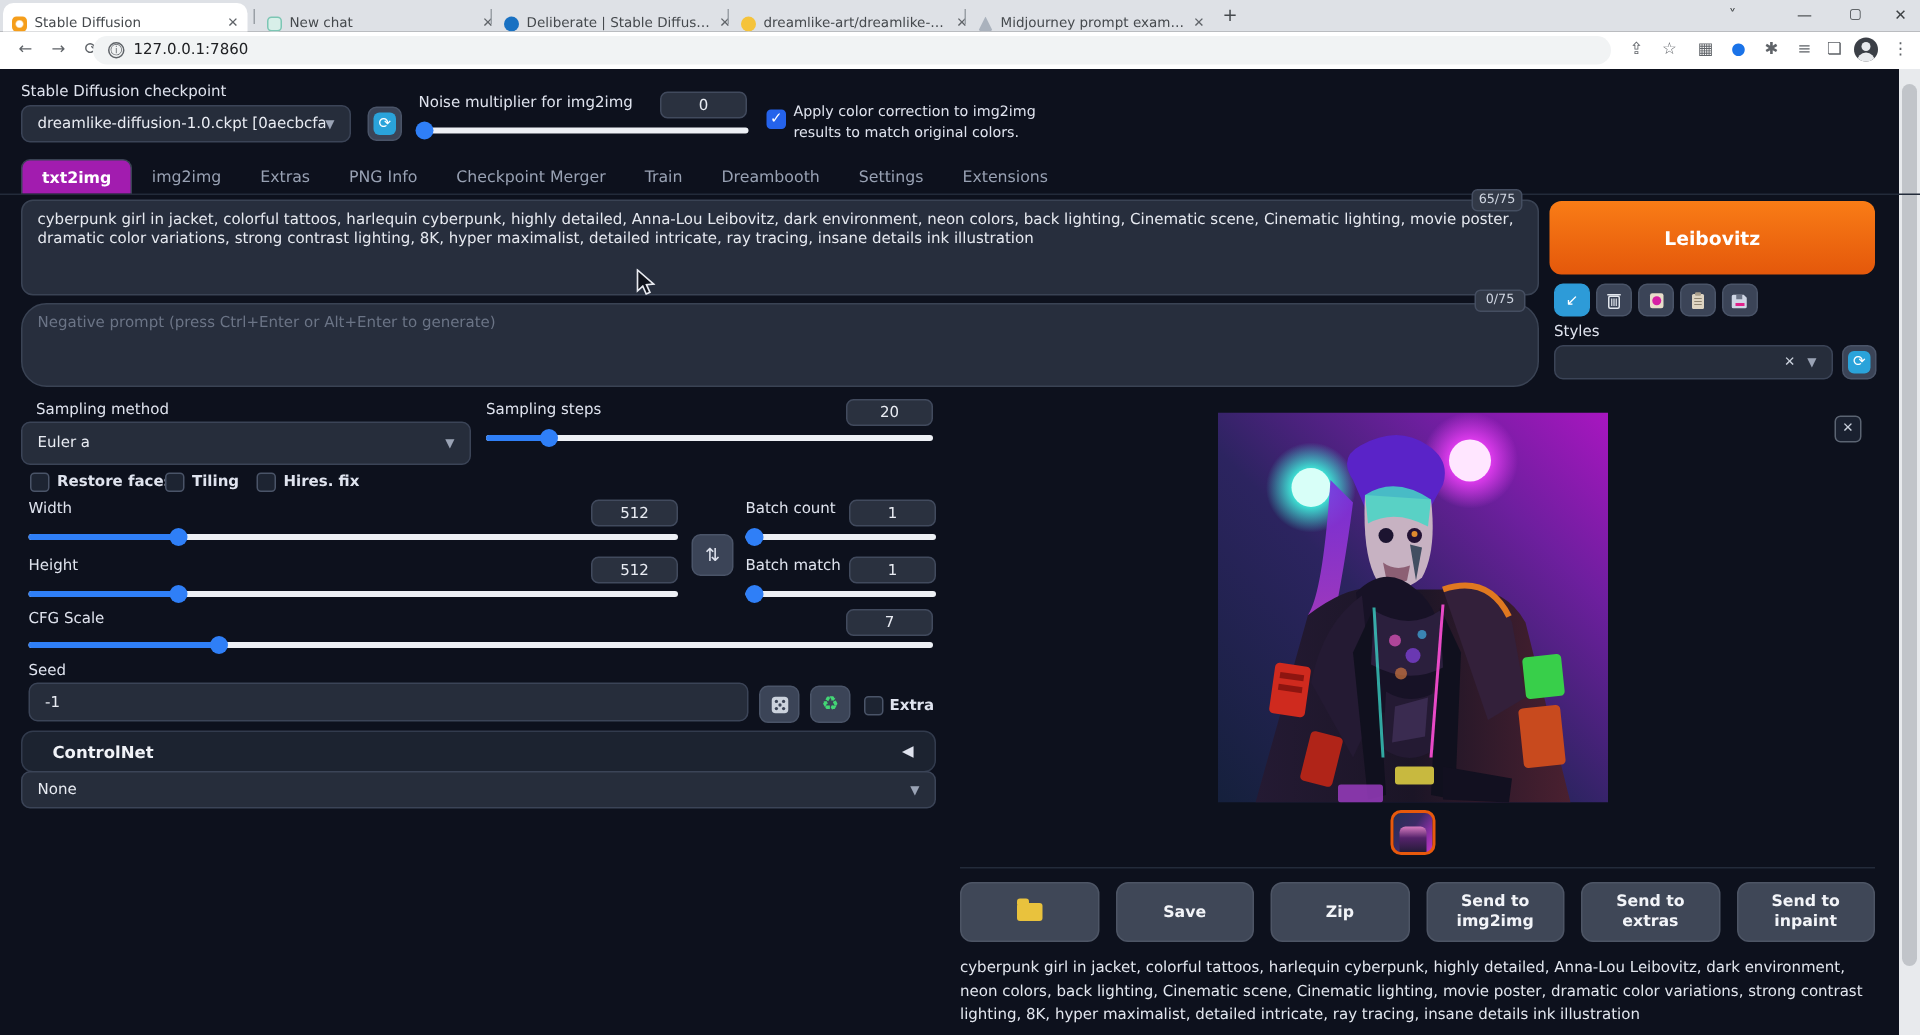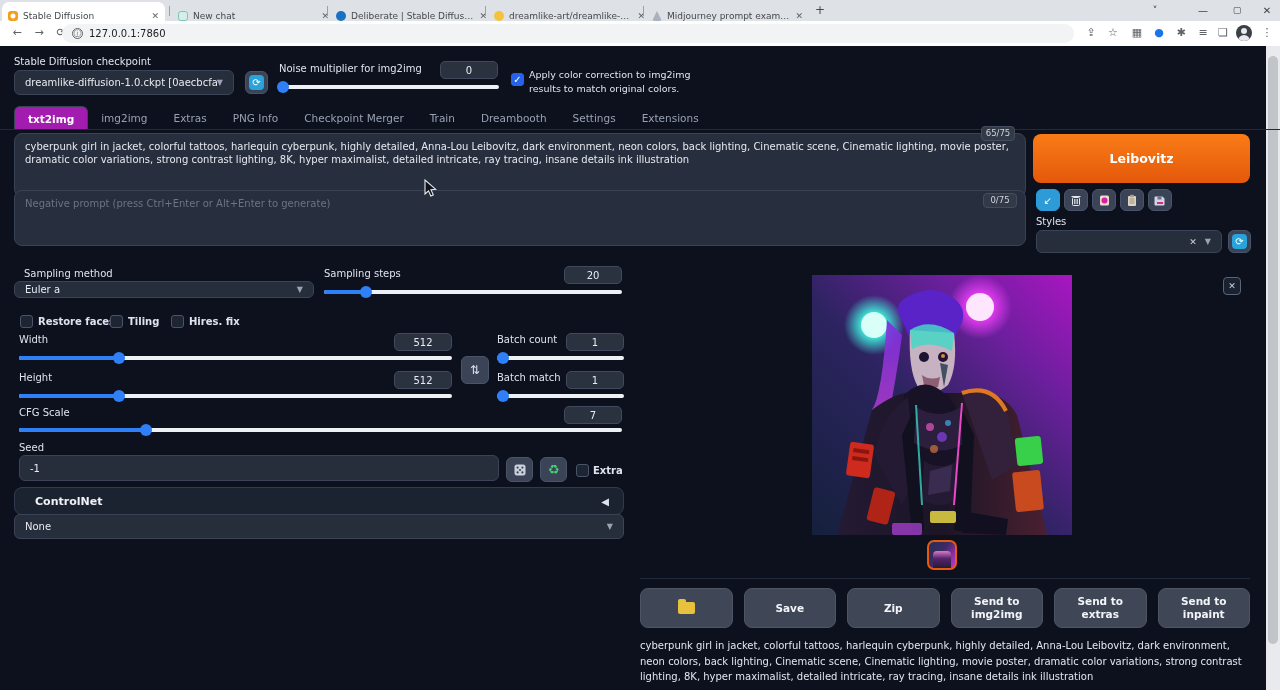--- a/index.html
+++ b/index.html
@@ -198,21 +198,21 @@
     <div class="uitab">Extensions</div>
   </div>
   <div class="hdiv" style="left:0; top:129px; width:1280px;"></div>
 
   <div class="counter" style="left:981px; top:126px;">65/75</div>
   <textarea class="ta" style="left: 14px; top: 133px; width: 1012px; height: 64px;">cyberpunk girl in jacket, colorful tattoos, harlequin cyberpunk, highly detailed, Anna-Lou Leibovitz, dark environment, neon colors, back lighting, Cinematic scene, Cinematic lighting, movie poster, dramatic color variations, strong contrast lighting, 8K, hyper maximalist, detailed intricate, ray tracing, insane details ink illustration</textarea>
 
   <div class="genbtn">Leibovitz</div>
 
   <div class="counter" style="left:983px; top:193px;">0/75</div>
-  <textarea class="ta" style="left: 14px; top: 190px; width: 1012px; height: 56px;" placeholder="Negative prompt (press Ctrl+Enter or Alt+Enter to generate)"></textarea>
+  <textarea class="ta" style="left: 14px; top: 202px; width: 1012px; height: 56px; border-radius: 17px;" placeholder="Negative prompt (press Ctrl+Enter or Alt+Enter to generate)"></textarea>
 
   <div style="position:absolute; left:1036px; top:189px; display:flex; gap:4px;">
     <div class="toolbtn blue">
       <span style="color:#fff; font-size:10px;">↙</span>
     </div>
     <div class="toolbtn">
       <svg width="12" height="13" viewBox="0 0 12 13">
         <rect x="2.5" y="3.5" width="7" height="8" rx="1" fill="none" stroke="#e3e7ee" stroke-width="1"></rect>
         <line x1="1.5" y1="2.5" x2="10.5" y2="2.5" stroke="#e3e7ee" stroke-width="1"></line>
         <line x1="4.5" y1="5" x2="4.5" y2="10" stroke="#e3e7ee" stroke-width="0.8"></line>
@@ -247,21 +247,21 @@
   <div class="lbl" style="left:1036px; top:216px;">Styles</div>
   <div class="inputbox" style="left:1036px; top:230px; width:186px; height:23px;">
     <span style="margin-left:auto; color:#cbd2dd; font-size:9px;">✕</span>
     <span style="color:#9aa3b5; font-size:8px; margin-left:8px;">▼</span>
   </div>
   <div class="sqbtn refreshbtn" style="left:1228px; top:230px; width:23px; height:23px;">
     <span class="ic">⟳</span>
   </div>
 
   <div class="lbl" style="left:24px; top:268px;">Sampling method</div>
-  <div class="inputbox" style="left:14px; top:281px; width:300px; height:17px;">
+  <div class="inputbox" style="left:14px; top:281px; width:300px; height:29px;">
     <span>Euler a</span>
     <span class="caret">▼</span>
   </div>
   <div class="lbl" style="left:324px; top:268px;">Sampling steps</div>
   <input class="valbox" style="left: 564px; top: 266px; width: 58px; height: 18px;" value="20">
   <div class="slider" style="left:324px; top:286px; width:298px;">
     <div class="track"></div>
       <div class="fill" style="width:14%;"></div>
       <div class="thumb" style="left:14%;"></div>
   </div>

